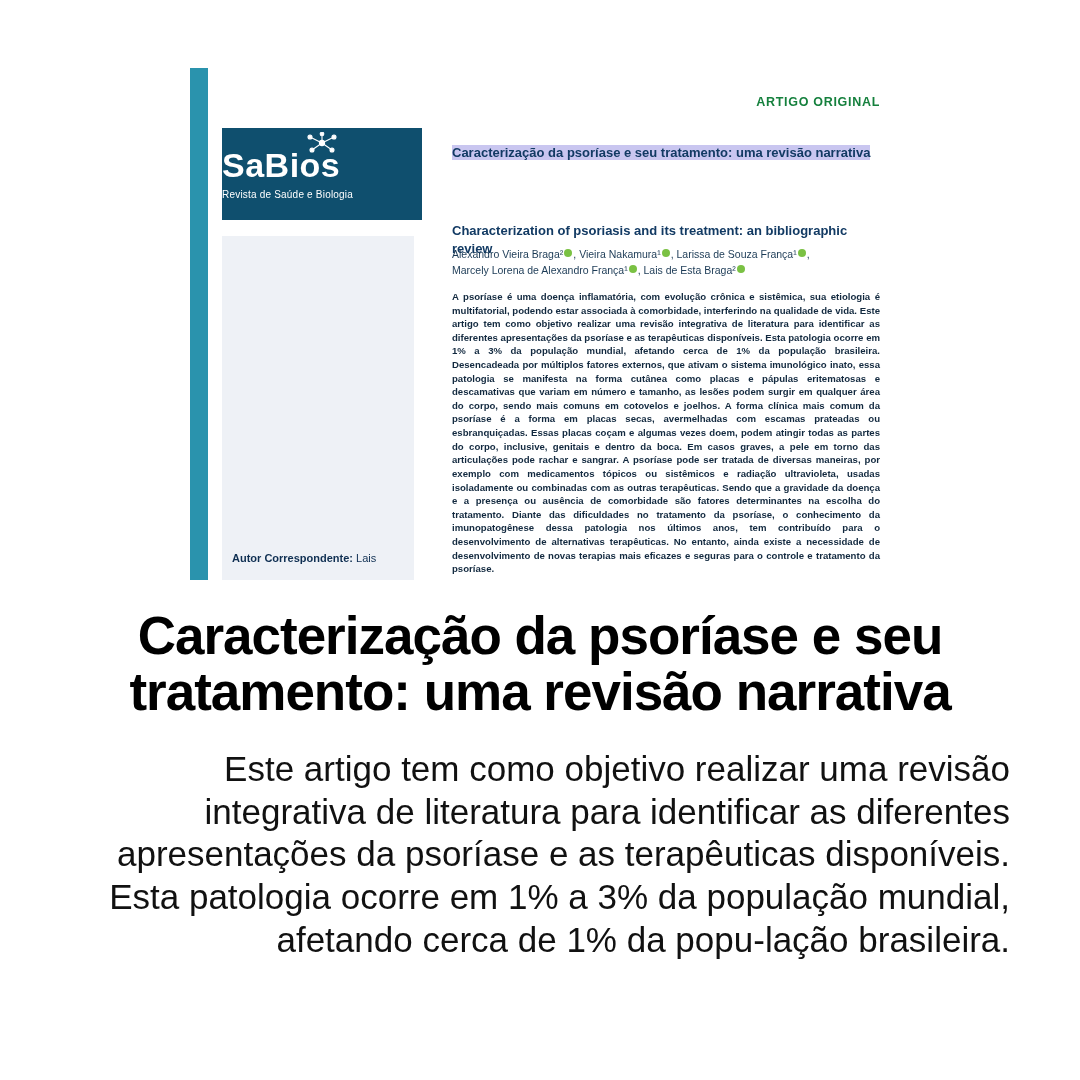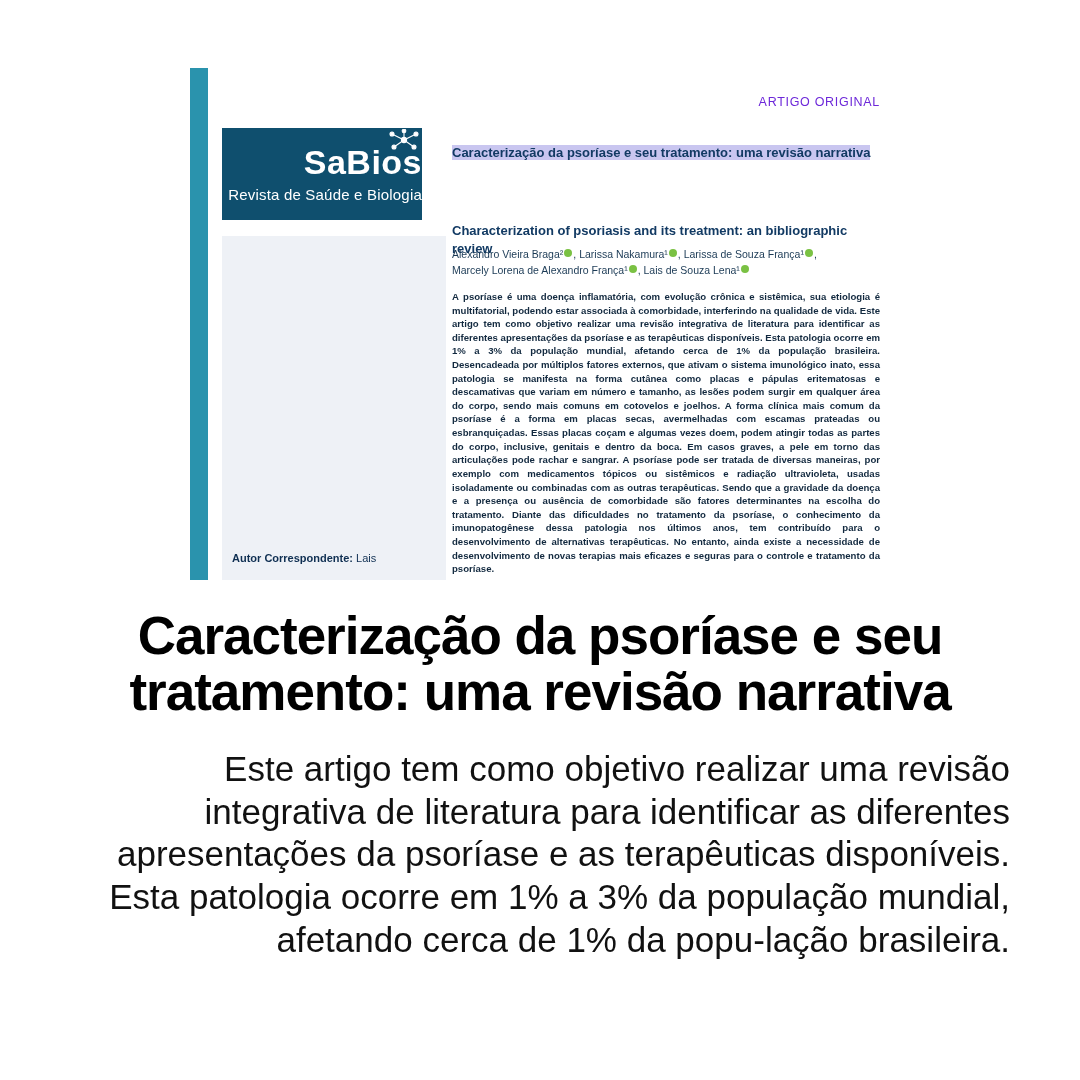--- a/index.html
+++ b/index.html
@@ -47,74 +47,74 @@
   
   .logo-block {
     position: absolute;
     left: 32px;
     top: 60px;
     width: 200px;
     height: 92px;
     background: #0f4f6e;
     display: flex;
     flex-direction: column;
-    align-items: flex-end;
+    align-items: flex-start;
     justify-content: center;
   }
   .logo-word {
     color: #ffffff;
     font-size: 34px;
     font-weight: bold;
     letter-spacing: 0.5px;
     line-height: 1;
     position: relative;
   }
   .logo-sub {
     color: #ffffff;
-    font-size: 15px;
+    font-size: 10px;
     margin-top: 7px;
     letter-spacing: 0.2px;
   }
   .logo-dots {
     position: absolute;
     right: -2px;
     top: -16px;
     width: 40px;
     height: 22px;
   }
 
   
   .side-panel {
     position: absolute;
     left: 32px;
     top: 168px;
-    width: 224px;
+    width: 192px;
     height: 344px;
     background: #eef1f6;
   }
   .author-corr {
     position: absolute;
     left: 10px;
     bottom: 14px;
     width: 185px;
     font-size: 11px;
     color: #0f2f52;
     line-height: 1.25;
   }
   .author-corr b { font-weight: bold; }
 
   
   .artigo-label {
     position: absolute;
     right: 10px;
     top: 27px;
     font-size: 12.5px;
-    font-weight: normal;
+    font-weight: bold;
     letter-spacing: 0.7px;
-    color: #6d28d9;
+    color: #15803d;
   }
   .title-pt {
     position: absolute;
     left: 262px;
     top: 76px;
     width: 425px;
     font-size: 13px;
     font-weight: bold;
     color: #123a63;
     line-height: 1.35;
@@ -230,22 +230,22 @@
     </div>
   </div>
 
   <div class="title-pt">
     <span class="hl">Caracterização da psoríase e seu tratamento: uma revisão narrativa</span>
   </div>
 
   <div class="title-en">Characterization  of psoriasis and its treatment: an bibliographic review</div>
 
   <div class="authors">
-    <span>Alexandro Vieira Braga²</span><span class="orcid"></span><span>, Larissa Nakamura¹</span><span class="orcid"></span><span>, Larissa de Souza França¹</span><span class="orcid"></span>,<br>
-    <span>Marcely Lorena de Alexandro França¹</span><span class="orcid"></span><span>, Lais de Souza Lena¹</span><span class="orcid"></span>
+    <span>Alexandro Vieira Braga²</span><span class="orcid"></span><span>, Vieira Nakamura¹</span><span class="orcid"></span><span>, Larissa de Souza França¹</span><span class="orcid"></span>,<br>
+    <span>Marcely Lorena de Alexandro França¹</span><span class="orcid"></span><span>, Lais de Esta Braga²</span><span class="orcid"></span>
   </div>
 
   <div class="abstract">A psoríase é uma doença inflamatória, com evolução crônica e sistêmica, sua etiologia é multifatorial, podendo estar associada à comorbidade, interferindo na qualidade de vida. Este artigo tem como objetivo realizar uma revisão integrativa de literatura para identificar as diferentes apresentações da psoríase e as terapêuticas disponíveis. Esta patologia ocorre em 1% a 3% da população mundial, afetando cerca de 1% da população brasileira. Desencadeada por múltiplos fatores externos, que ativam o sistema imunológico inato, essa patologia se manifesta na forma cutânea como placas e pápulas eritematosas e descamativas que variam em número e tamanho, as lesões podem surgir em qualquer área do corpo, sendo mais comuns em cotovelos e joelhos. A forma clínica mais comum da psoríase é a forma em placas secas, avermelhadas com escamas prateadas ou esbranquiçadas. Essas placas coçam e algumas vezes doem, podem atingir todas as partes do corpo, inclusive, genitais e dentro da boca. Em casos graves, a pele em torno das articulações pode rachar e sangrar. A psoríase pode ser tratada de diversas maneiras, por exemplo com medicamentos tópicos ou sistêmicos e radiação ultravioleta, usadas isoladamente ou combinadas com as outras terapêuticas. Sendo que a gravidade da doença e a presença ou ausência de comorbidade são fatores determinantes na escolha do tratamento. Diante das dificuldades no tratamento da psoríase, o conhecimento da imunopatogênese dessa patologia nos últimos anos, tem contribuído para o desenvolvimento de alternativas terapêuticas. No entanto, ainda existe a necessidade de desenvolvimento de novas terapias mais eficazes e seguras para o controle e tratamento da psoríase.</div>
 </div>
 
 <div class="headline">Caracterização da psoríase e seu tratamento: uma revisão narrativa</div>
 
 <div class="excerpt">Este artigo tem como objetivo realizar uma revisão integrativa de literatura para identificar as diferentes apresentações da psoríase e as terapêuticas disponíveis. Esta patologia ocorre em 1% a 3% da população mundial, afetando cerca de 1% da popu-lação brasileira.</div>
 
 </body></html>

